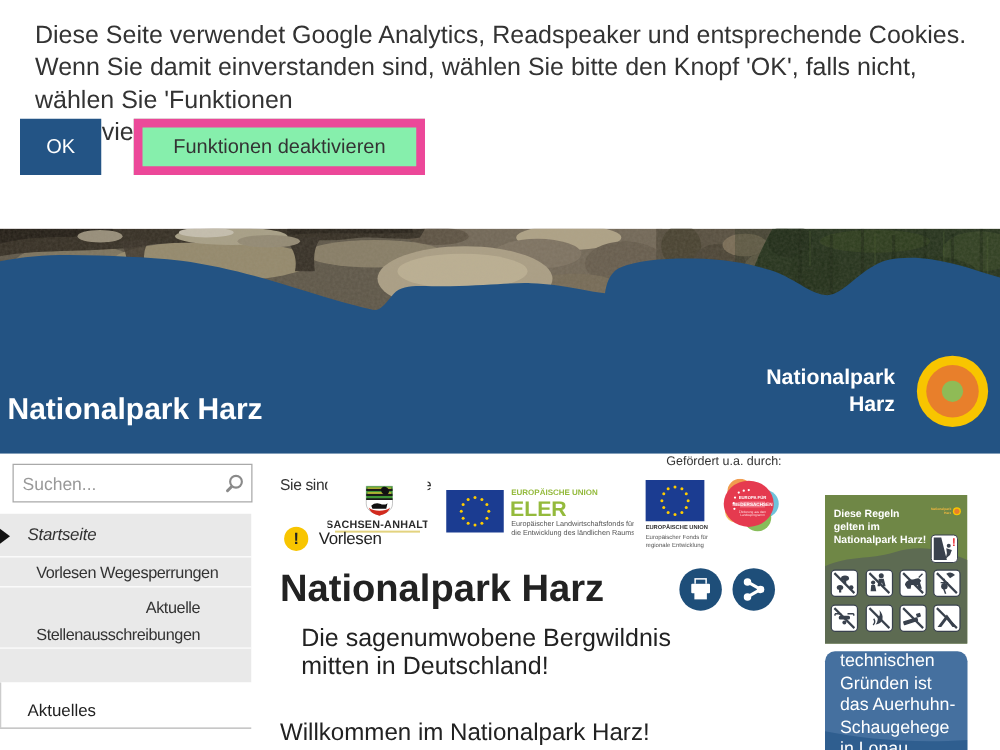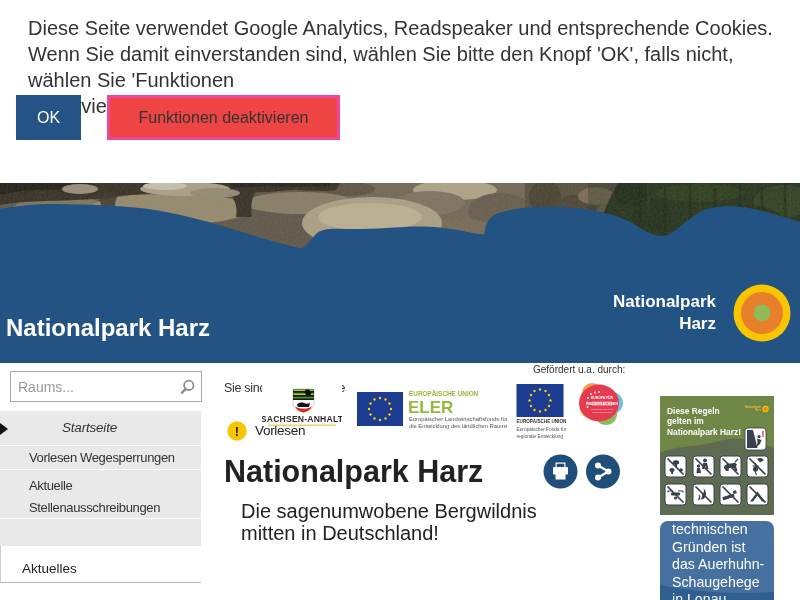--- a/index.html
+++ b/index.html
@@ -12,21 +12,21 @@
 <body>
 <div id="page">
 
   <div class="abs" style="left:16px; top:15px; font-size:20px; line-height:26px; color:#333;margin-left:12px;">
     Diese Seite verwendet Google Analytics, Readspeaker und entsprechende Cookies.<br>
     Wenn Sie damit einverstanden sind, wählen Sie bitte den Knopf 'OK', falls nicht, wählen Sie 'Funktionen<br>
     deaktivieren'.
   </div>
   <div class="abs" style="left:16px; top:95px; width:65px; height:45px; background:#235485; color:#fff;
        font-size:16px; display:flex; align-items:center; justify-content:center;">OK</div>
-  <div class="abs" style="left:107px; top:95px; width:233px; height:45px; background:#ef4444; border:3px solid #ec4899;
+  <div class="abs" style="left:107px; top:95px; width:233px; height:45px; background:#86efac; border:7px solid #ec4899;
        color:#333; font-size:16px; display:flex; align-items:center; justify-content:center;">Funktionen deaktivieren</div>
 
   <div class="abs" style="left:0; top:183px; width:800px; height:70px;">
   <svg width="800" height="70" viewBox="0 0 800 70">
     <defs>
       <filter id="grain" x="0" y="0" width="100%" height="100%">
         <feTurbulence type="fractalNoise" baseFrequency="0.45" numOctaves="2" result="n"></feTurbulence>
         <feColorMatrix in="n" type="matrix" values="0 0 0 0 0.45  0 0 0 0 0.40  0 0 0 0 0.32  0 0 0 0.35 0"></feColorMatrix>
       </filter>
     </defs>
@@ -117,37 +117,37 @@
   <div class="abs" style="left:516px; top:291px; width:200px; text-align:right; color:#fff; font-weight:bold; font-size:17px; line-height:22px;">Nationalpark<br>Harz</div>
   <div class="abs" style="left:733px; top:284px;">
     <svg width="58" height="58">
       <circle cx="29" cy="29" r="28.5" fill="#f8c500"></circle>
       <circle cx="29" cy="29" r="21" fill="#e87f2b"></circle>
       <circle cx="29" cy="29" r="8.5" fill="#8fbb56"></circle>
     </svg>
   </div>
 
   <div class="abs" style="left:10px; top:371px; width:192px; height:31px; border:1px solid #a9a9a9; background:#fff;">
-    <span style="position:absolute; left:7px; top:7px; font-size:14px; color:#999;">Raums...</span>
+    <span style="position:absolute; left:7px; top:7px; font-size:14px; color:#999;">Suchen...</span>
     <svg style="position:absolute; left:166px; top:4px;" width="20" height="22" viewBox="0 0 20 22">
       <circle cx="11.8" cy="9.4" r="4.7" fill="none" stroke="#8a8a8a" stroke-width="1.7"></circle>
       <line x1="8.2" y1="13.4" x2="5" y2="16.6" stroke="#8a8a8a" stroke-width="2.4" stroke-linecap="round"></line>
     </svg>
   </div>
 
   <div class="abs" style="left:0; top:411px; width:201px;">
     <div style="position:relative; background:#e9e9e9; height:35px; border-bottom:1px solid #fff;">
       <div style="position:absolute; left:0; top:12px; width:0; height:0; border-top:6px solid transparent; border-bottom:6px solid transparent; border-left:8px solid #111;"></div>
-      <span style="position:absolute; left:22px; top:9px; font-size:13.5px; font-style:italic; color:#333; letter-spacing:-0.2px;margin-left:40px;">Startseite</span>
+      <span style="position:absolute; left:22px; top:9px; font-size:13.5px; font-style:italic; color:#333; letter-spacing:-0.2px;">Startseite</span>
     </div>
     <div style="background:#e9e9e9; height:24px; border-bottom:1px solid #fff; position:relative;">
       <span style="position:absolute; left:29px; top:4px; font-size:13px; color:#333; letter-spacing:-0.35px;">Vorlesen Wegesperrungen</span>
     </div>
     <div style="background:#e9e9e9; height:49px; border-bottom:1px solid #fff; position:relative;">
-      <span style="position:absolute; left:29px; top:5px; font-size:13px; color:#333; letter-spacing:-0.35px; line-height:22px;">Aktuelle<br>Stellenausschreibungen</span>
+      <span style="position:absolute; left:29px; top:5px; font-size:13px; color:#333; letter-spacing:-0.35px; line-height:22px;text-align:right;">Aktuelle<br>Stellenausschreibungen</span>
     </div>
     <div style="background:#e9e9e9; height:27px; position:relative;">
       <span style="position:absolute; left:29px; top:6px; font-size:13px; color:#333; letter-spacing:-0.35px;margin-top:29px;">Aktuelle Förderprojekte</span>
     </div>
     <div style="background:#fff; height:37px; border-bottom:1px solid #b5b5b5; border-left:1px solid #ccc; position:relative;">
       <span style="position:absolute; left:21px; top:15px; font-size:13.5px; color:#222;">Aktuelles</span>
     </div>
   </div>
 
   <div class="abs" style="left:533px; top:364px; font-size:10px; color:#333;">Gefördert u.a. durch:</div>
@@ -266,20 +266,21 @@
         <line x1="55" y1="11.5" x2="65.5" y2="17.5"></line>
         <line x1="65.5" y1="17.5" x2="55" y2="23.5"></line>
         <circle cx="55" cy="11.5" r="1.8"></circle>
         <circle cx="65.5" cy="17.5" r="1.8"></circle>
         <circle cx="55" cy="23.5" r="1.8"></circle>
       </g>
     </svg>
   </div>
 
   <div class="abs" style="left:241px; top:500px; font-size:20px; color:#222; line-height:22px;">Die sagenumwobene Bergwildnis<br>mitten in Deutschland!</div>
+  <div class="abs" style="left:224px; top:576px; font-size:19.3px; color:#222;">Willkommen im Nationalpark Harz!</div>
 
   <div class="abs" style="left:660px; top:396px; width:114px; height:119px;">
     <svg width="114" height="119" viewBox="0 0 114 119">
       <rect width="114" height="119" fill="#6f8746"></rect>
       <path d="M0,57 C20,48 35,52 55,46 C75,40 90,42 114,52 L114,119 L0,119 Z" fill="#5d6b52"></path>
       <text x="7" y="17.5" font-size="8.4" font-weight="bold" fill="#fff" font-family="Liberation Sans">Diese Regeln</text>
       <text x="7" y="28" font-size="8.4" font-weight="bold" fill="#fff" font-family="Liberation Sans">gelten im</text>
       <text x="7" y="38.5" font-size="8.4" font-weight="bold" fill="#fff" font-family="Liberation Sans">Nationalpark Harz!</text>
       <circle cx="105.5" cy="13" r="3.2" fill="#f8c500"></circle>
       <circle cx="105.5" cy="13" r="2.1" fill="#e87f2b"></circle>

